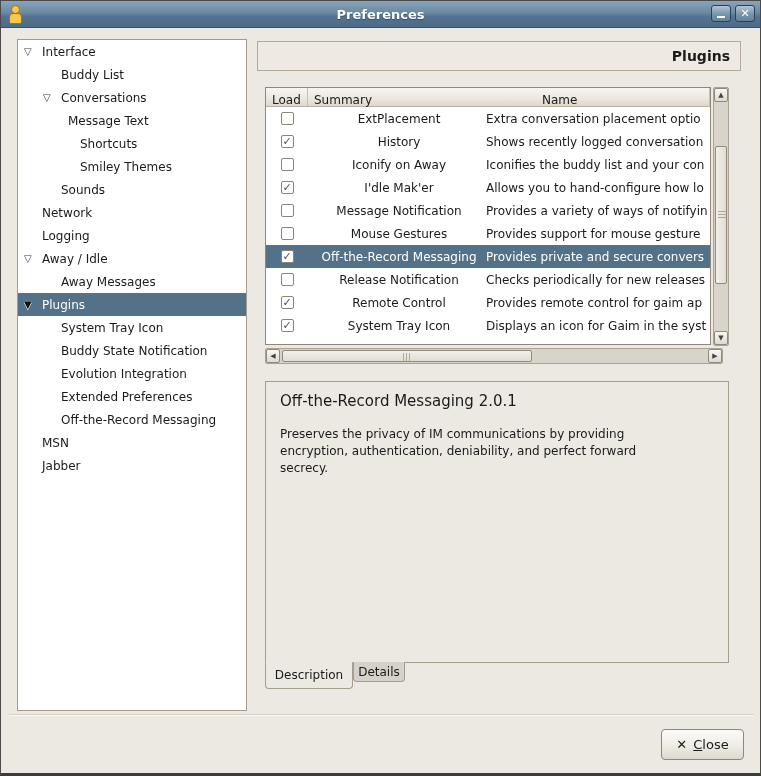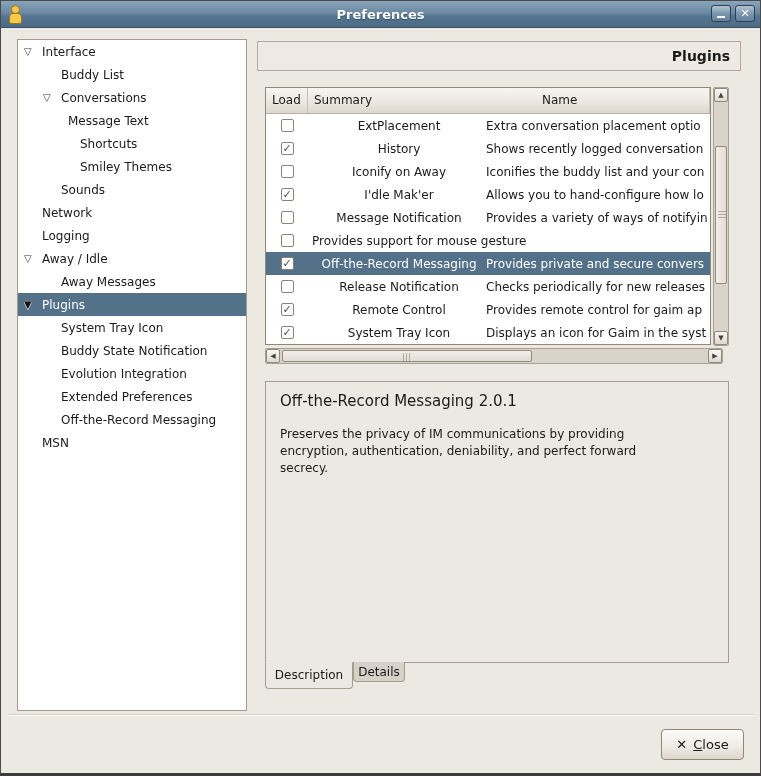--- a/index.html
+++ b/index.html
@@ -37,21 +37,21 @@
 
   
   .header-frame{position:absolute;left:256px;top:40px;width:484px;height:30px;box-sizing:border-box;
                 background:#eeeae3;border:1px solid #b3aa9b;}
   .header-frame .header-title{position:absolute;right:10px;top:0;line-height:28px;
                               font-weight:bold;font-size:14px;color:#1a1a1a;}
 
   
   .plugin-table{position:absolute;left:264px;top:86px;width:446px;height:258px;box-sizing:border-box;
                 background:#ffffff;border:1px solid #8f8778;}
-  .t-header{display:flex;height:26px;box-sizing:border-box;
+  .t-header{display:flex;height:19px;box-sizing:border-box;
             background:linear-gradient(180deg,#f7f5f1 0%,#ebe7df 60%,#ddd8cd 100%);
             border-bottom:1px solid #b9b2a4;font-size:12px;color:#1a1a1a;}
   .t-hcell{box-sizing:border-box;border-right:1px solid #c6c0b3;padding:5px 0 0 6px;}
   .t-hcell.load{width:42px;flex:none;}
   .t-hcell.name{width:174px;flex:none;}
   .t-hcell.summary{flex:1;border-right:none;}
   .t-body{position:relative;}
   .t-row{display:flex;height:23px;align-items:center;font-size:12px;color:#1a1a1a;
          box-sizing:border-box;white-space:nowrap;overflow:hidden;}
   .t-row.selected{background:#54718a;color:#ffffff;}
@@ -195,20 +195,24 @@
         <span class="tree-label">Extended Preferences</span>
       </div>
       <div class="tree-row" style="padding-left: 25px;">
         <span class="expander"></span>
         <span class="tree-label">Off-the-Record Messaging</span>
       </div>
       <div class="tree-row" style="padding-left: 6px;">
         <span class="expander"></span>
         <span class="tree-label">MSN</span>
       </div>
+      <div class="tree-row" style="padding-left: 6px;">
+        <span class="expander"></span>
+        <span class="tree-label">Jabber</span>
+      </div>
     </div>
 
   <div class="header-frame">
     <span class="header-title">Plugins</span>
   </div>
 
   <div class="plugin-table">
     <div class="t-header">
       <div class="t-hcell load">Load</div>
       <div class="t-hcell summary">Summary</div>
@@ -247,20 +251,21 @@
           <div class="t-cell load">
             <span class="checkbox"></span>
           </div>
           <div class="t-cell name">Message Notification</div>
           <div class="t-cell summary">Provides a variety of ways of notifyin</div>
         </div>
         <div class="t-row">
           <div class="t-cell load">
             <span class="checkbox"></span>
           </div>
+          <div class="t-cell name">Mouse Gestures</div>
           <div class="t-cell summary">Provides support for mouse gesture</div>
         </div>
         <div class="t-row selected">
           <div class="t-cell load">
             <span class="checkbox checked">✓</span>
           </div>
           <div class="t-cell name">Off-the-Record Messaging</div>
           <div class="t-cell summary">Provides private and secure convers</div>
         </div>
         <div class="t-row">

